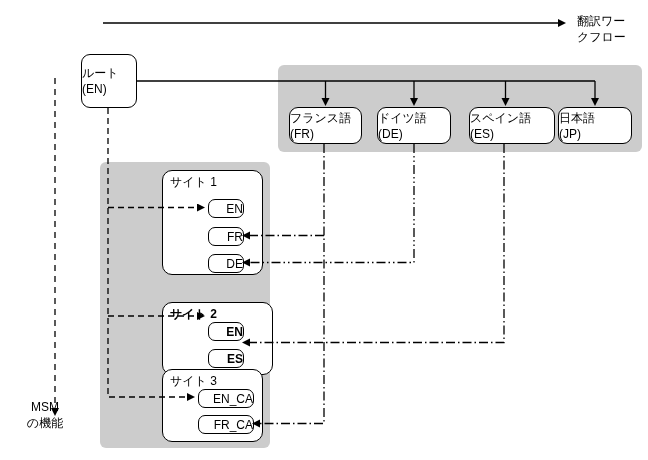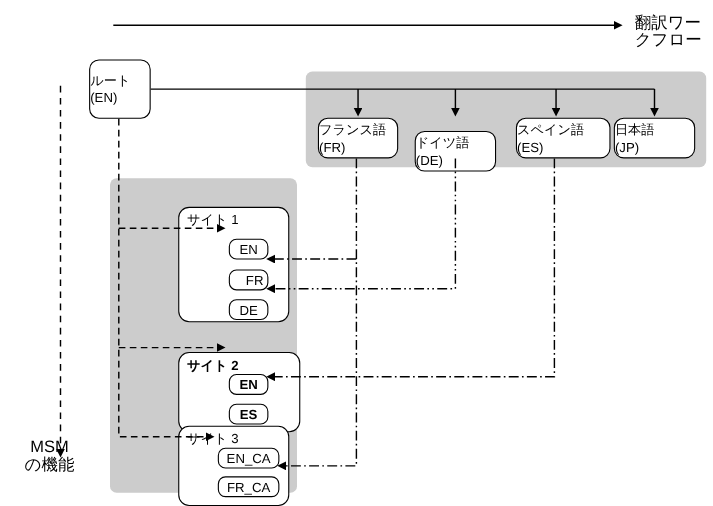--- a/index.html
+++ b/index.html
@@ -10,49 +10,48 @@
   }
   .gray{position:absolute;background:#cccccc;border-radius:6px;}
   .box{
     position:absolute;background:#ffffff;border:1.6px solid #000;border-radius:9px;
     display:flex;flex-direction:column;align-items:flex-start;justify-content:center;
     font-size:12px;line-height:16px;text-align:center;box-sizing:border-box;
   }
   .site{
     position:absolute;background:#ffffff;border:1.6px solid #000;border-radius:10px;
     box-sizing:border-box;
-    margin-top:18px;
   }
   .site-label{position:absolute;top:3px;left:7px;font-size:12px;white-space:nowrap;}
   .locale{
     position:absolute;background:#ffffff;border:1.5px solid #000;border-radius:7px;
-    display:flex;align-items:center;justify-content:center;font-size:12px;
+    display:flex;align-items:center;justify-content:flex-end;font-size:12px;
     box-sizing:border-box;
   }
-  .freelabel{position:absolute;font-size:15px;line-height:16px;white-space:nowrap;}
+  .freelabel{position:absolute;font-size:12px;line-height:16px;white-space:nowrap;}
   .overlay{position:absolute;left:0;top:0;pointer-events:none;}
 </style>
 </head>
 <body>
 
 <div class="canvas">
 
   <div class="gray" style="left:278px;top:65px;width:364px;height:87px;"></div>
   <div class="gray" style="left:100px;top:162px;width:170px;height:286px;"></div>
 
   <div class="box" style="left:81px;top:54px;width:56px;height:54px;">
     <span>ルート</span>
     <span>(EN)</span>
   </div>
 
   <div class="box" style="left:289px;top:107px;width:73px;height:37px;">
     <span>フランス語</span>
     <span>(FR)</span>
   </div>
-  <div class="box" style="left:377px;top:107px;width:74px;height:37px;margin-top:12px;">
+  <div class="box" style="left:377px;top:107px;width:74px;height:37px;">
     <span>ドイツ語</span>
     <span>(DE)</span>
   </div>
   <div class="box" style="left:469px;top:107px;width:86px;height:37px;">
     <span>スペイン語</span>
     <span>(ES)</span>
   </div>
   <div class="box" style="left:558px;top:107px;width:74px;height:37px;">
     <span>日本語</span>
     <span>(JP)</span>

